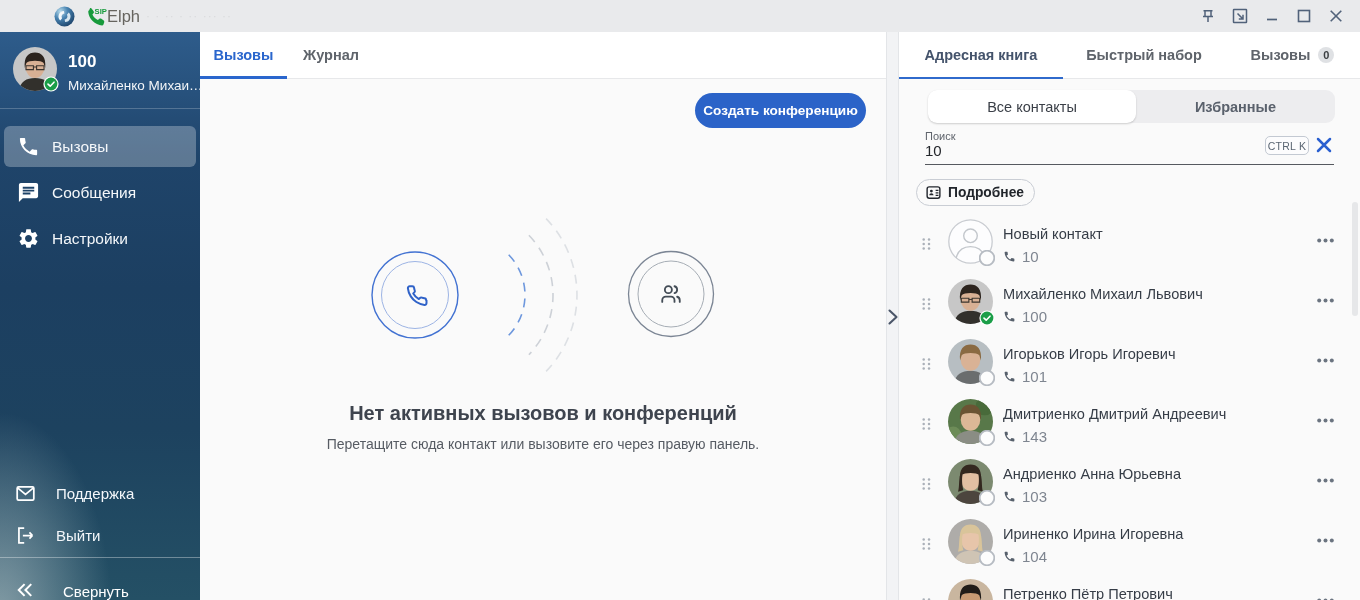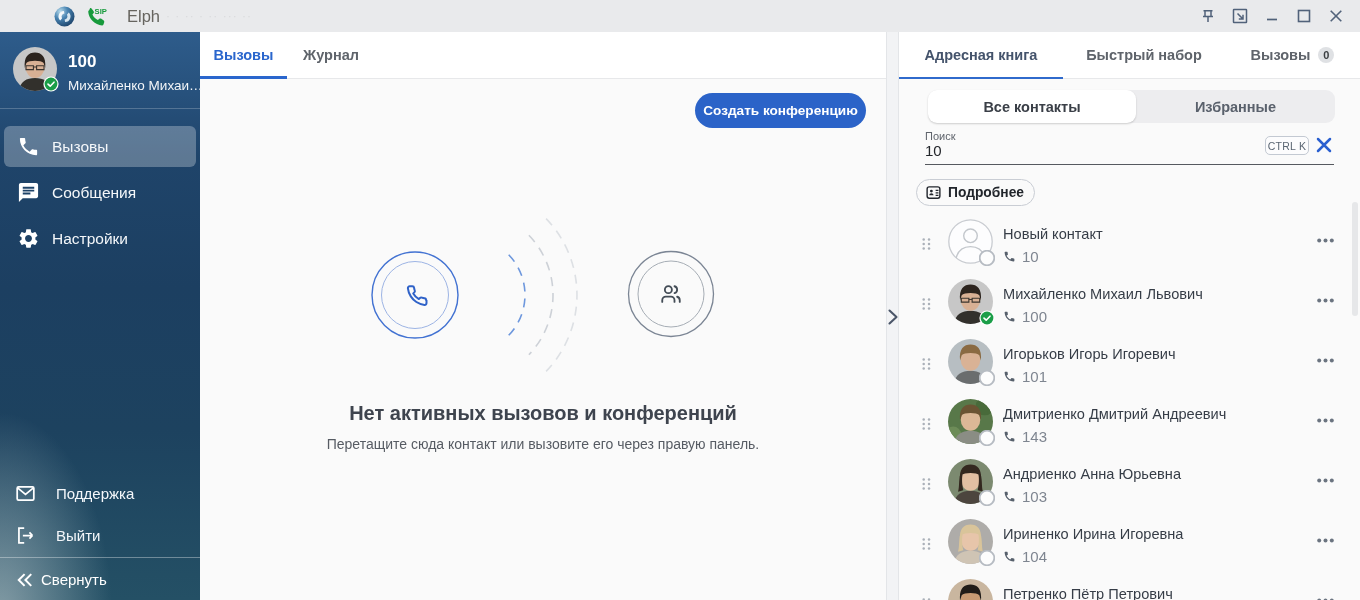--- a/index.html
+++ b/index.html
@@ -1,19 +1,19 @@
 <!DOCTYPE html>
 <html lang="ru"><head>
 <meta charset="utf-8">
 <style>
   * { margin:0; padding:0; box-sizing:border-box; }
   html,body { width:1360px; height:600px; overflow:hidden; font-family:"Liberation Sans", sans-serif; background:#fafafa; }
   .titlebar { height:32px; background:#e9eaec; display:flex; align-items:center; position:relative;padding-left:44px; }
   .tb-left { display:flex; align-items:center; gap:9px; padding-left:10px; }
-  .tb-title { font-size:16.5px; color:#66645f; margin-left:20px; }
+  .tb-title { font-size:16.5px; color:#66645f; margin-left:0; }
   .tb-faint { font-size:12px; color:#d9dadc; letter-spacing:1px; margin-left:6px; }
   .tb-controls { position:absolute; right:8px; top:0; height:32px; display:flex; align-items:center; }
   .tb-btn { width:32px; height:32px; display:flex; align-items:center; justify-content:center; }
   .main { display:flex; height:568px; }
 
   
   .sidebar { width:200px; height:568px; position:relative; color:#fff; flex:none;
     background:
       radial-gradient(78% 50% at 0% 103%, rgba(210,219,219,0.55) 0%, rgba(168,188,193,0.30) 42%, rgba(140,165,175,0) 72%),
       linear-gradient(180deg, #2e5c8b 0%, #27517c 11%, #1f446a 22%, #1c3f61 45%, #1d425f 70%, #245065 100%);
@@ -22,21 +22,21 @@
   .user-sep { position:absolute; left:0; right:0; top:76px; border-top:1px solid rgba(255,255,255,0.22); }
   .u-num { font-size:17px; font-weight:bold; color:#fff; margin-top:5px; }
   .u-name { font-size:13.5px; color:#f2f5f8; margin-top:6px; white-space:nowrap; }
   .avatar-wrap { position:relative; width:44px; height:44px; flex:none; }
   .menu { position:absolute; top:94px; left:4px; right:4px; }
   .m-item { height:41px; margin-bottom:5px; display:flex; align-items:center; padding-left:13px; gap:12px; border-radius:6px; font-size:15.5px; color:#f4f7fa; }
   .m-item.sel { background:rgba(255,255,255,0.28); }
   .bottom-menu { position:absolute; left:0; right:0; top:0; height:100%; }
   .b-item { position:absolute; left:0; right:0; height:42px; display:flex; align-items:center; padding-left:15px; gap:20px; font-size:15px; color:#f4f7fa; }
   .b-sep { position:absolute; left:0; right:0; top:525px; border-top:1px solid rgba(255,255,255,0.35); }
-  .b-collapse { position:absolute; left:0; right:0; top:527px; height:41px; display:flex; align-items:center; padding-left:15px; gap:6px; font-size:15px; color:#fff; }
+  .b-collapse { position:absolute; left:0; right:0; top:527px; height:41px; display:flex; align-items:flex-end; padding-left:15px; gap:28px; font-size:15px; color:#fff; }
 
   
   .center { width:686px; flex:none; display:flex; flex-direction:column; background:#fafafa; }
   .tabsbar { height:47px; background:#fff; border-bottom:1px solid #e7e8ea; display:flex; position:relative; flex:none; }
   .ctab { height:100%; display:flex; align-items:center; justify-content:center; font-size:14.5px; font-weight:bold; color:#5f646b; position:relative; }
   .ctab.on { color:#2a66cd; }
   .ctab.on .uline { position:absolute; left:0; right:0; bottom:-1px; height:3px; background:#2a66cd; }
   .center-body { position:relative; flex:1; }
   .btn-conf { position:absolute; top:14px; right:20px; width:171px; height:35px; background:#2b63c8; color:#fff; border:none; border-radius:18px; font-size:13.6px; font-weight:bold; font-family:inherit; white-space:nowrap; padding:0; }
   .hero { position:absolute; left:140px; top:131px; }
@@ -48,21 +48,21 @@
   .strip .chev { position:absolute; top:276px; left:0px; }
 
   
   .right { width:461px; flex:none; display:flex; flex-direction:column; background:#fafafa; }
   .rtab { flex:1; height:100%; display:flex; align-items:center; justify-content:center; gap:8px; font-size:14.5px; font-weight:bold; color:#5f646b; position:relative; }
   .rtab.on { color:#44536b; }
   .rtab.on .uline { position:absolute; left:0; right:0; bottom:-1px; height:2.5px; background:#2f6acc; }
   .badge0 { width:16px; height:16px; border-radius:50%; background:#dfe1e4; color:#3c4043; font-size:11px; font-weight:bold; display:flex; align-items:center; justify-content:center; }
   .right-body { position:relative; flex:1; }
   .seg { position:absolute; left:29px; top:11px; width:407px; height:33px; background:#ededef; border-radius:9px; }
-  .seg-pill { position:absolute; left:0px; top:0px; width:208px; height:33px; background:#fff; border-radius:9px; box-shadow:0 1px 2px rgba(0,0,0,0.18); display:flex; align-items:center; justify-content:center; font-size:14.5px; font-weight:bold; color:#3a3f47; }
+  .seg-pill { position:absolute; left:0px; top:0px; width:208px; height:33px; background:#fff; border-radius:9px; box-shadow:0 1px 2px rgba(0,0,0,0.18); display:flex; align-items:center; justify-content:center; font-size:14.5px; font-weight:normal; color:#3a3f47; }
   .seg-off { position:absolute; left:208px; top:0; width:199px; height:33px; display:flex; align-items:center; justify-content:center; font-size:14.5px; font-weight:bold; color:#5a616c; }
   .search-label { position:absolute; left:26px; top:51px; font-size:11px; color:#5f646c; }
   .search-val { position:absolute; left:26px; top:63px; font-size:15px; color:#23262b; }
   .search-line { position:absolute; left:26px; top:85px; width:409px; border-top:1.4px solid #56595f; }
   .ctrlk { position:absolute; left:366px; top:57px; width:44px; height:19px; border:1px solid #c3c9d2; border-radius:5px; font-size:10.5px; color:#5a6572; display:flex; align-items:center; justify-content:center; letter-spacing:0.3px; background:#fcfcfd; }
   .xbtn { position:absolute; left:417px; top:58px; }
   .more-btn { position:absolute; left:17px; top:100px; height:27px; padding:0 10px 0 8px; border:1px solid #c9cdd4; border-radius:14px; background:#fafafa; display:flex; align-items:center; gap:6px; font-size:13.8px; font-weight:bold; color:#21252b; }
   .list { position:absolute; left:0; top:133px; right:0; bottom:0; overflow:hidden; }
   .row { position:absolute; left:0; width:100%; height:60px; }
   .handle { position:absolute; left:23px; top:24px; }

